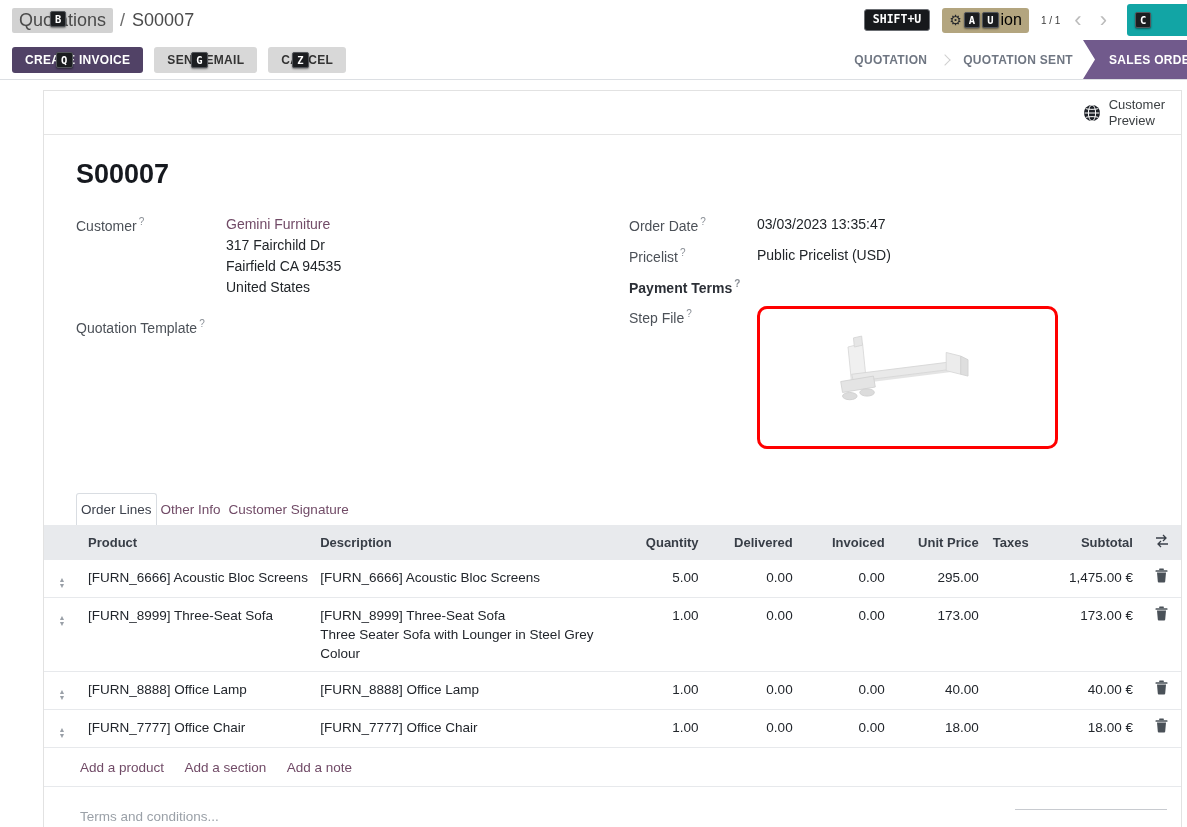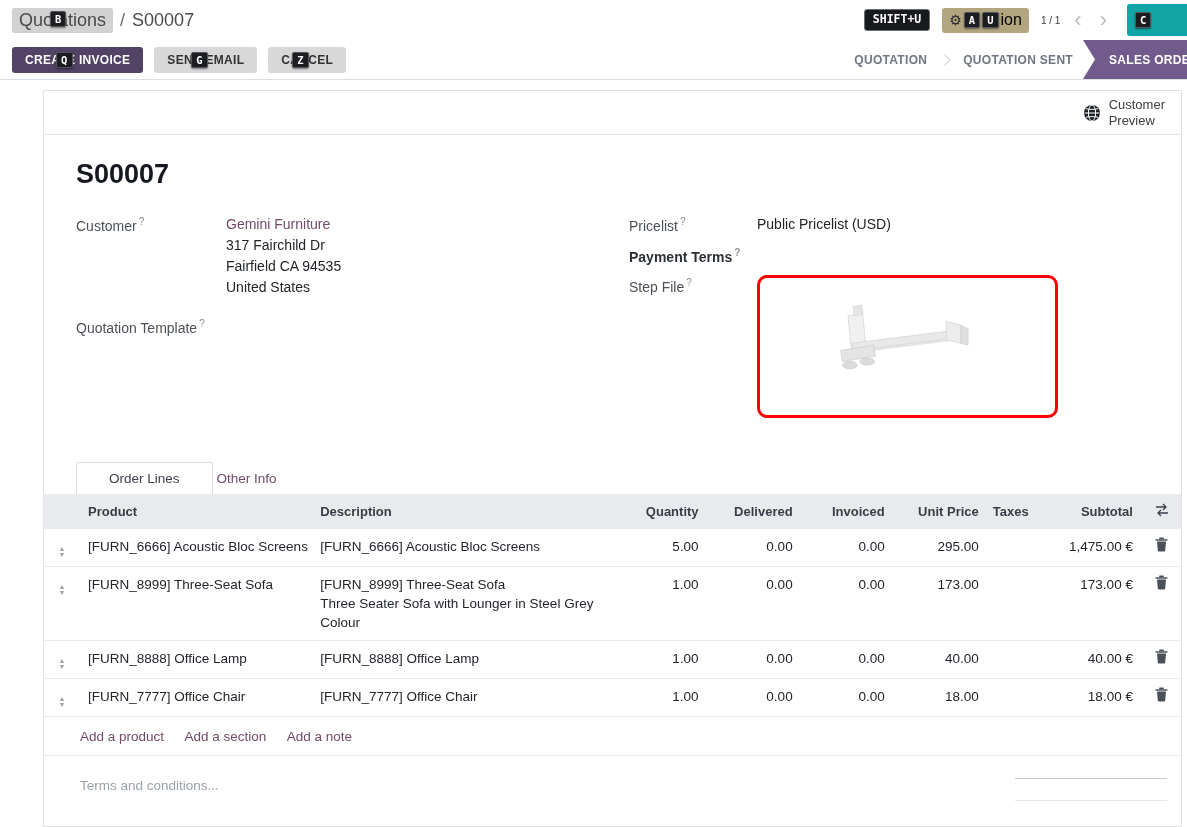--- a/index.html
+++ b/index.html
@@ -71,21 +71,21 @@
   a.o-link { color:#714B67; text-decoration:none; cursor:pointer; }
   .qtpl-row { margin-top:18px; }
 
   .stepfile-box { width:301px; height:143px; border:3px solid #ff0000; border-radius:10px;
     background:#fff; display:flex; align-items:center; justify-content:center; }
 
   
   .tabs { display:flex; align-items:flex-end; margin-top:34px; padding:0 32px; }
   .tab { font-size:13.5px; padding:8px 4px; cursor:pointer; color:#714B67; background:transparent; border:none; }
   .tab.active { color:#3d424d; background:#fff; border:1px solid #d9dde2; border-bottom:none;
-    border-radius:3px 3px 0 0; padding:8px 32px; }
+    border-radius:3px 3px 0 0; padding:8px 4px; }
 
   
   table.lines { width:100%; border-collapse:collapse; table-layout:fixed; }
   table.lines th { background:#e8eaed; font-size:13px; font-weight:700; color:#383e47;
     padding:9px 4px; text-align:left; }
   table.lines td { font-size:13.5px; color:#22262c; padding:8px 4px; border-bottom:1px solid #e7e9ec;
     vertical-align:top; line-height:19px; }
   .num { text-align:right !important; padding-right:10px !important; }
   .c-prod { padding-left:8px !important; }
   .c-handle { text-align:center; }
@@ -200,20 +200,26 @@
           <span class="flabel">
             <span>Quotation Template</span><sup>?</sup>
           </span>
           <span class="fvalue"></span>
         </div>
       </div>
 
       <div class="fields-right">
         <div class="frow">
           <span class="flabel">
+            <span>Order Date</span><sup>?</sup>
+          </span>
+          <span class="fvalue">03/03/2023 13:35:47</span>
+        </div>
+        <div class="frow">
+          <span class="flabel">
             <span>Pricelist</span><sup>?</sup>
           </span>
           <span class="fvalue">Public Pricelist (USD)</span>
         </div>
         <div class="frow">
           <span class="flabel bold">
             <span>Payment Terms</span><sup>?</sup>
           </span>
           <span class="fvalue"></span>
         </div>
@@ -235,20 +241,21 @@
             </svg>
           </div>
         </div>
       </div>
     </div>
   </div>
 
   <div class="tabs">
     <button class="tab active">Order Lines</button>
     <button class="tab">Other Info</button>
+    <button class="tab">Customer Signature</button>
   </div>
 
   <table class="lines">
     <colgroup>
       <col style="width:36px">
         <col style="width:236px">
         <col style="width:300px">
         <col style="width:92px">
       <col style="width:94px">
         <col style="width:92px">

